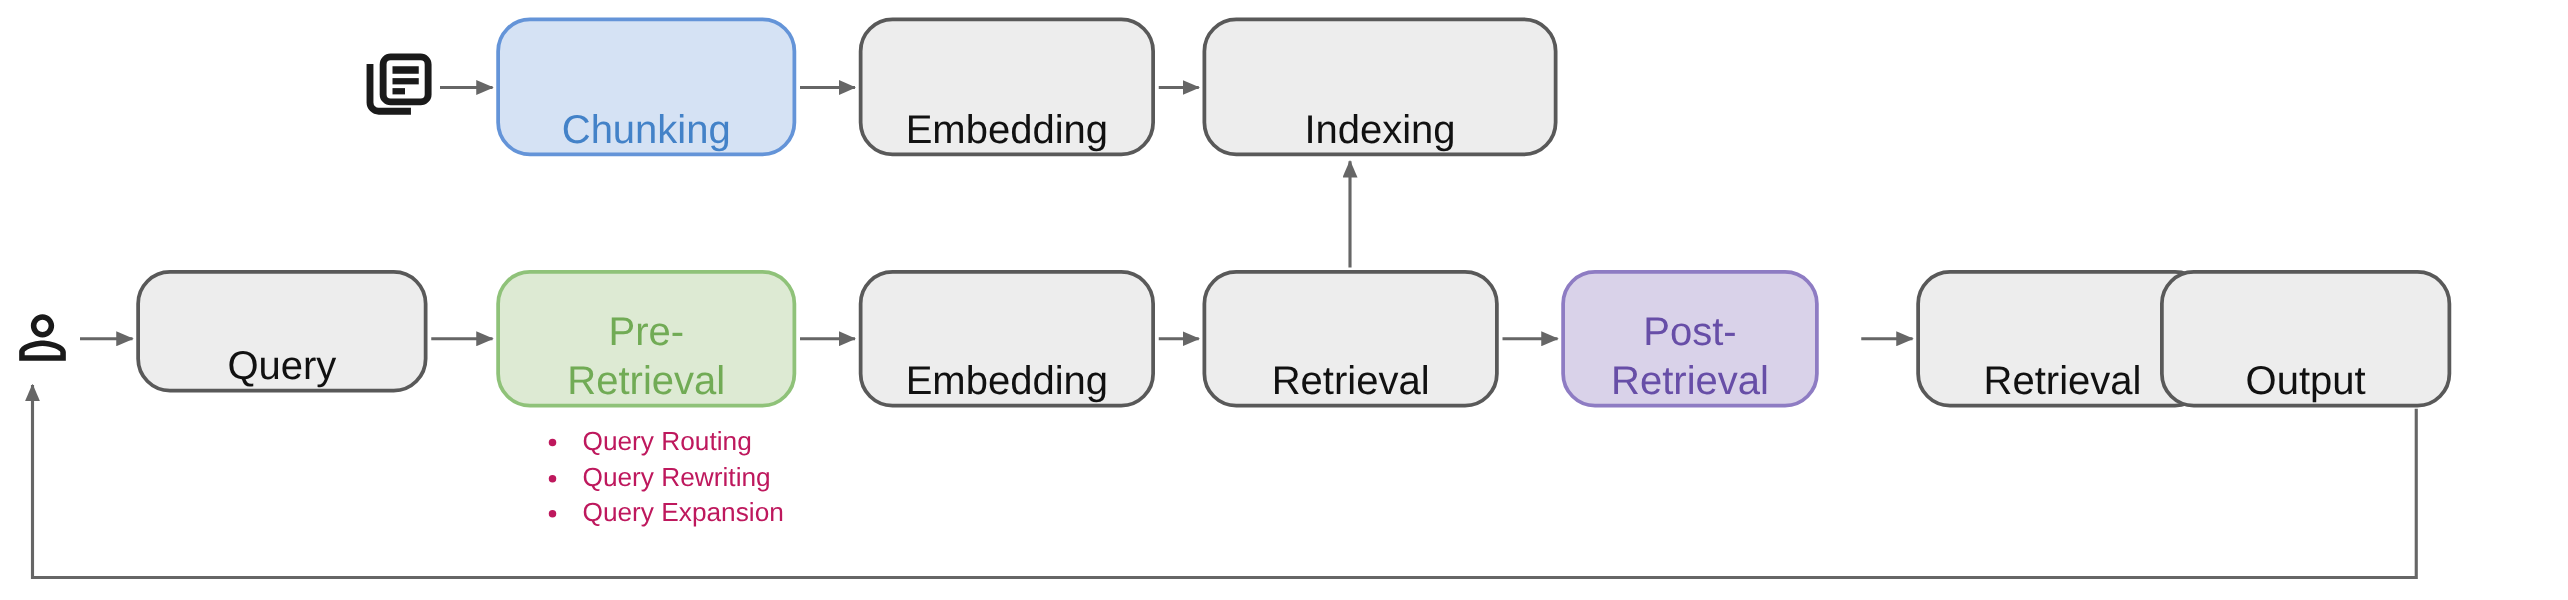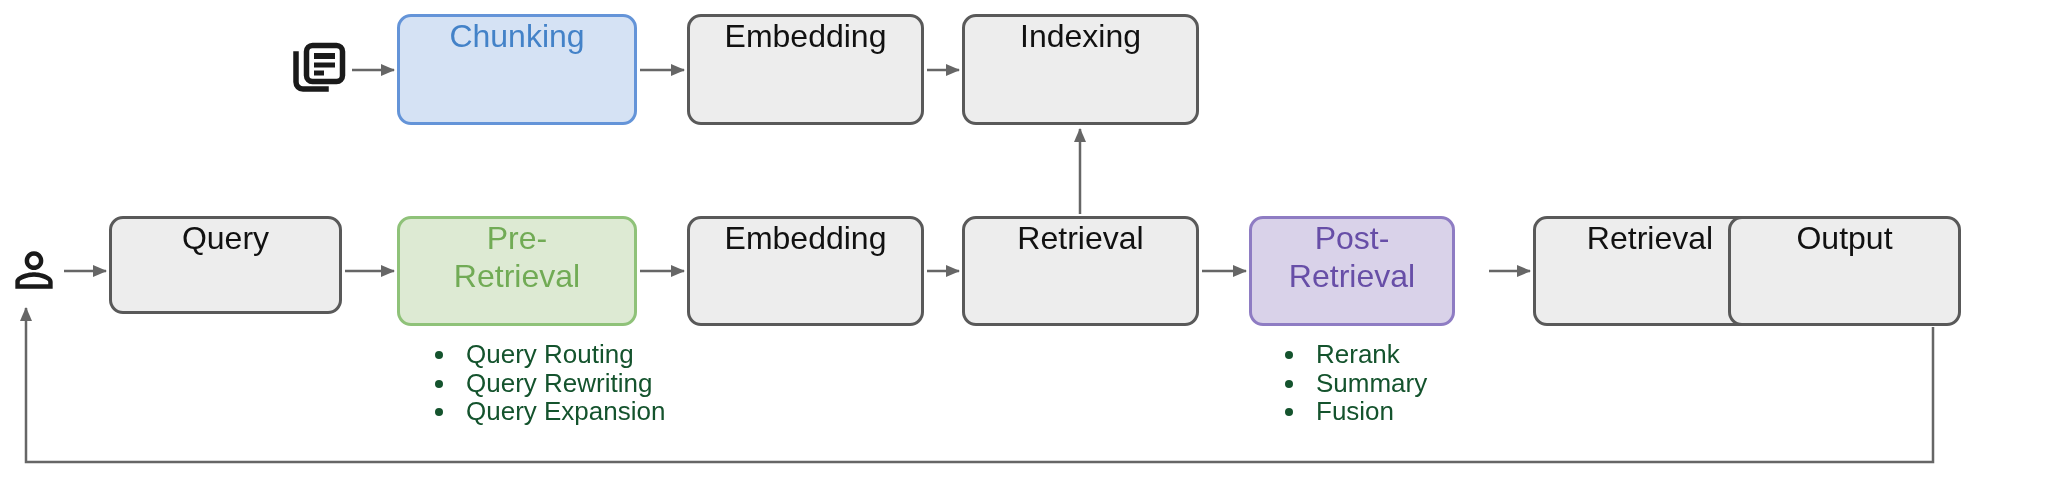--- a/index.html
+++ b/index.html
@@ -8,40 +8,40 @@
     width:2054px; height:480px;
     background:#ffffff;
     font-family:"Liberation Sans", sans-serif;
     overflow:hidden;
   }
   .overlay { position:absolute; left:0; top:0; width:2054px; height:480px; }
   .icon-abs { position:absolute; }
   .node {
     position:absolute;
     box-sizing:border-box;
-    border-radius:14px;
+    border-radius:27px;
     border:3px solid #595959;
     background:#ededed;
-    display:flex; align-items:flex-start; justify-content:center;
+    display:flex; align-items:flex-end; justify-content:center;
     font-size:32px;
     color:#111111;
   }
   .node .label { white-space:pre-line; text-align:center; line-height:1.2; }
   .node.blue   { background:#d5e2f4; border-color:#6494d8; color:#4382c8; }
   .node.green  { background:#ddead3; border-color:#8fc279; color:#71ab55; }
   .node.purple { background:#d9d2e9; border-color:#8e7cc3; color:#674ea7; }
 
   .notes {
     position:absolute;
     margin:0;
     padding-left:30px;
     list-style:disc;
-    font-size:26px;
+    font-size:21px;
     line-height:28.5px;
-    color:#14532d;
+    color:#be185d;
   }
   .notes li { padding-left:8px; }
 </style>
 </head>
 <body>
 
 <div class="canvas">
 
   <svg class="overlay" width="2054" height="480" viewBox="0 0 2054 480">
     <defs>
@@ -74,21 +74,21 @@
   <svg class="icon-abs" style="left:6px; top:242px;" width="56" height="56" viewBox="0 0 24 24">
     <path fill="#1a1a1a" d="M12 5.9a2.1 2.1 0 1 1 0 4.2 2.1 2.1 0 0 1 0-4.2M12 4C9.79 4 8 5.79 8 8s1.79 4 4 4 4-1.79 4-4-1.79-4-4-4zm0 10.9c2.97 0 6.1 1.46 6.1 2.1v1.1H5.9V17c0-.64 3.13-2.1 6.1-2.1M12 13c-2.67 0-8 1.34-8 4v3h16v-3c0-2.66-5.33-4-8-4z"></path>
   </svg>
 
   <div class="node blue" style="left:397px; top:14px; width:240px; height:111px;">
     <span class="label">Chunking</span>
   </div>
   <div class="node" style="left:687px; top:14px; width:237px; height:111px;">
     <span class="label">Embedding</span>
   </div>
-  <div class="node" style="left:962px; top:14px; width:237px; height:111px;">
+  <div class="node" style="left:962px; top:14px; width:284px; height:111px;">
     <span class="label">Indexing</span>
   </div>
 
   <div class="node" style="left:109px; top:216px; width:233px; height:98px;">
     <span class="label">Query</span>
   </div>
   <div class="node green" style="left:397px; top:216px; width:240px; height:110px;">
     <span class="label">Pre-
 Retrieval</span>
   </div>
@@ -107,19 +107,14 @@
   </div>
   <div class="node" style="left:1728px; top:216px; width:233px; height:110px;">
     <span class="label">Output</span>
   </div>
 
   <ul class="notes" style="left:428px; top:340px;">
     <li>Query Routing</li>
     <li>Query Rewriting</li>
     <li>Query Expansion</li>
   </ul>
-  <ul class="notes" style="left:1278px; top:340px;">
-    <li>Rerank</li>
-    <li>Summary</li>
-    <li>Fusion</li>
-  </ul>
 
 </div>
 
 </body></html>

